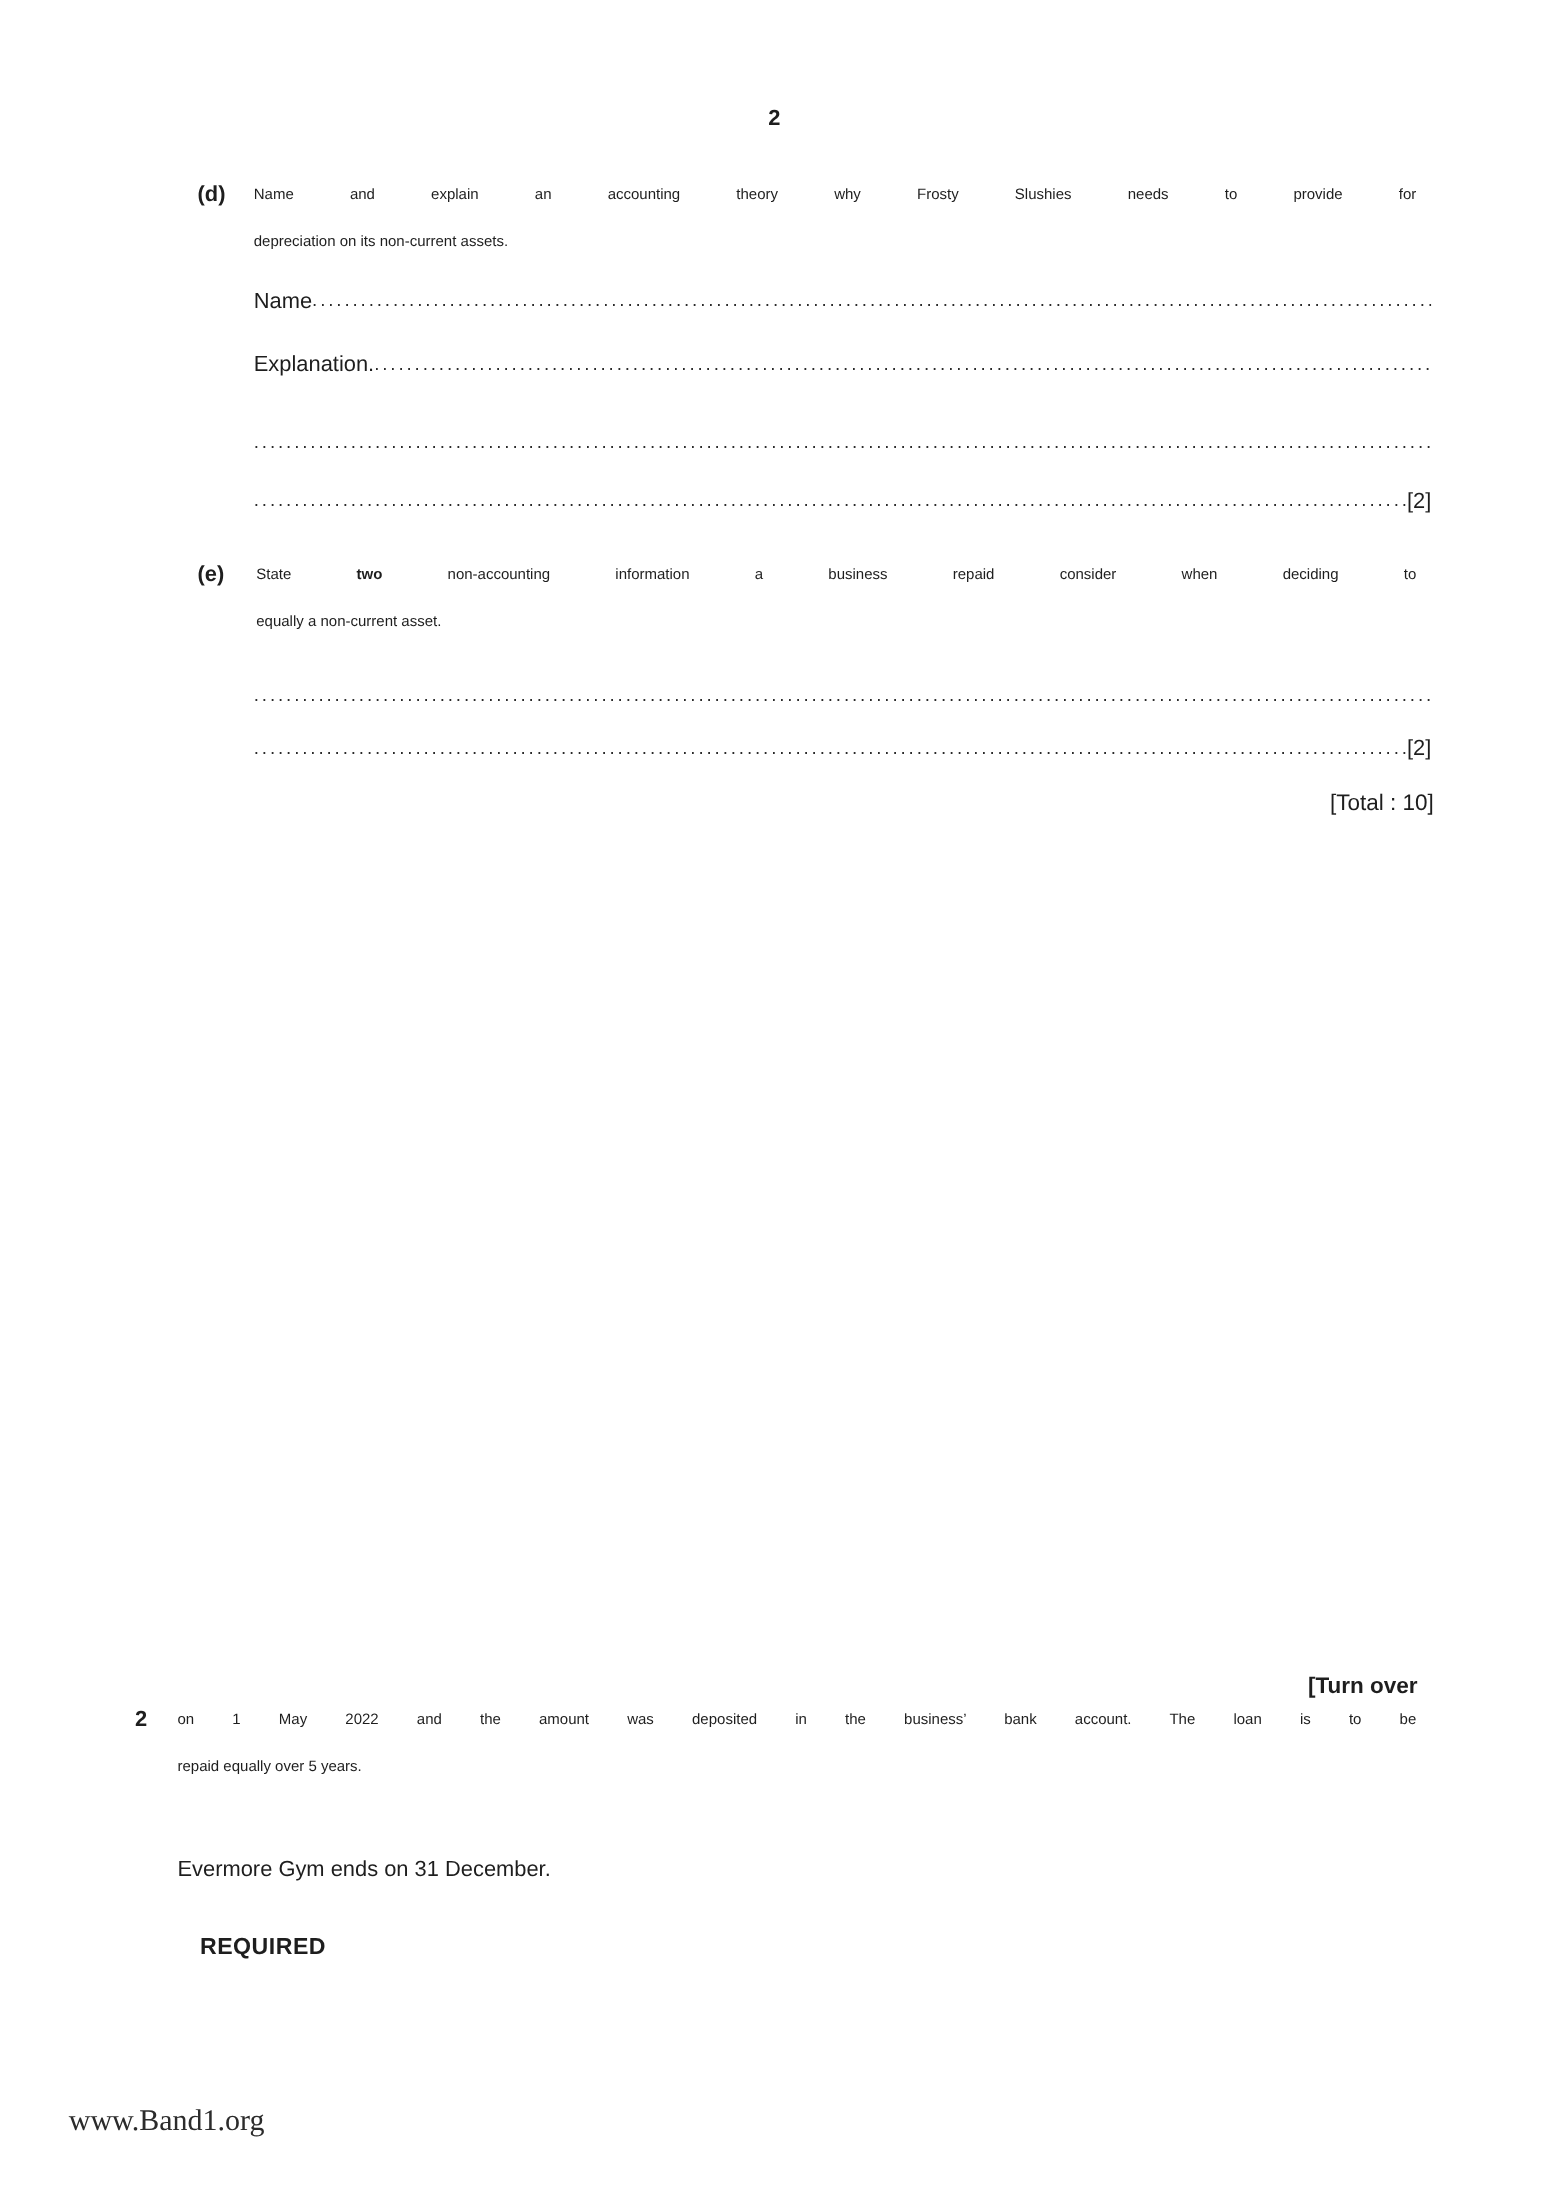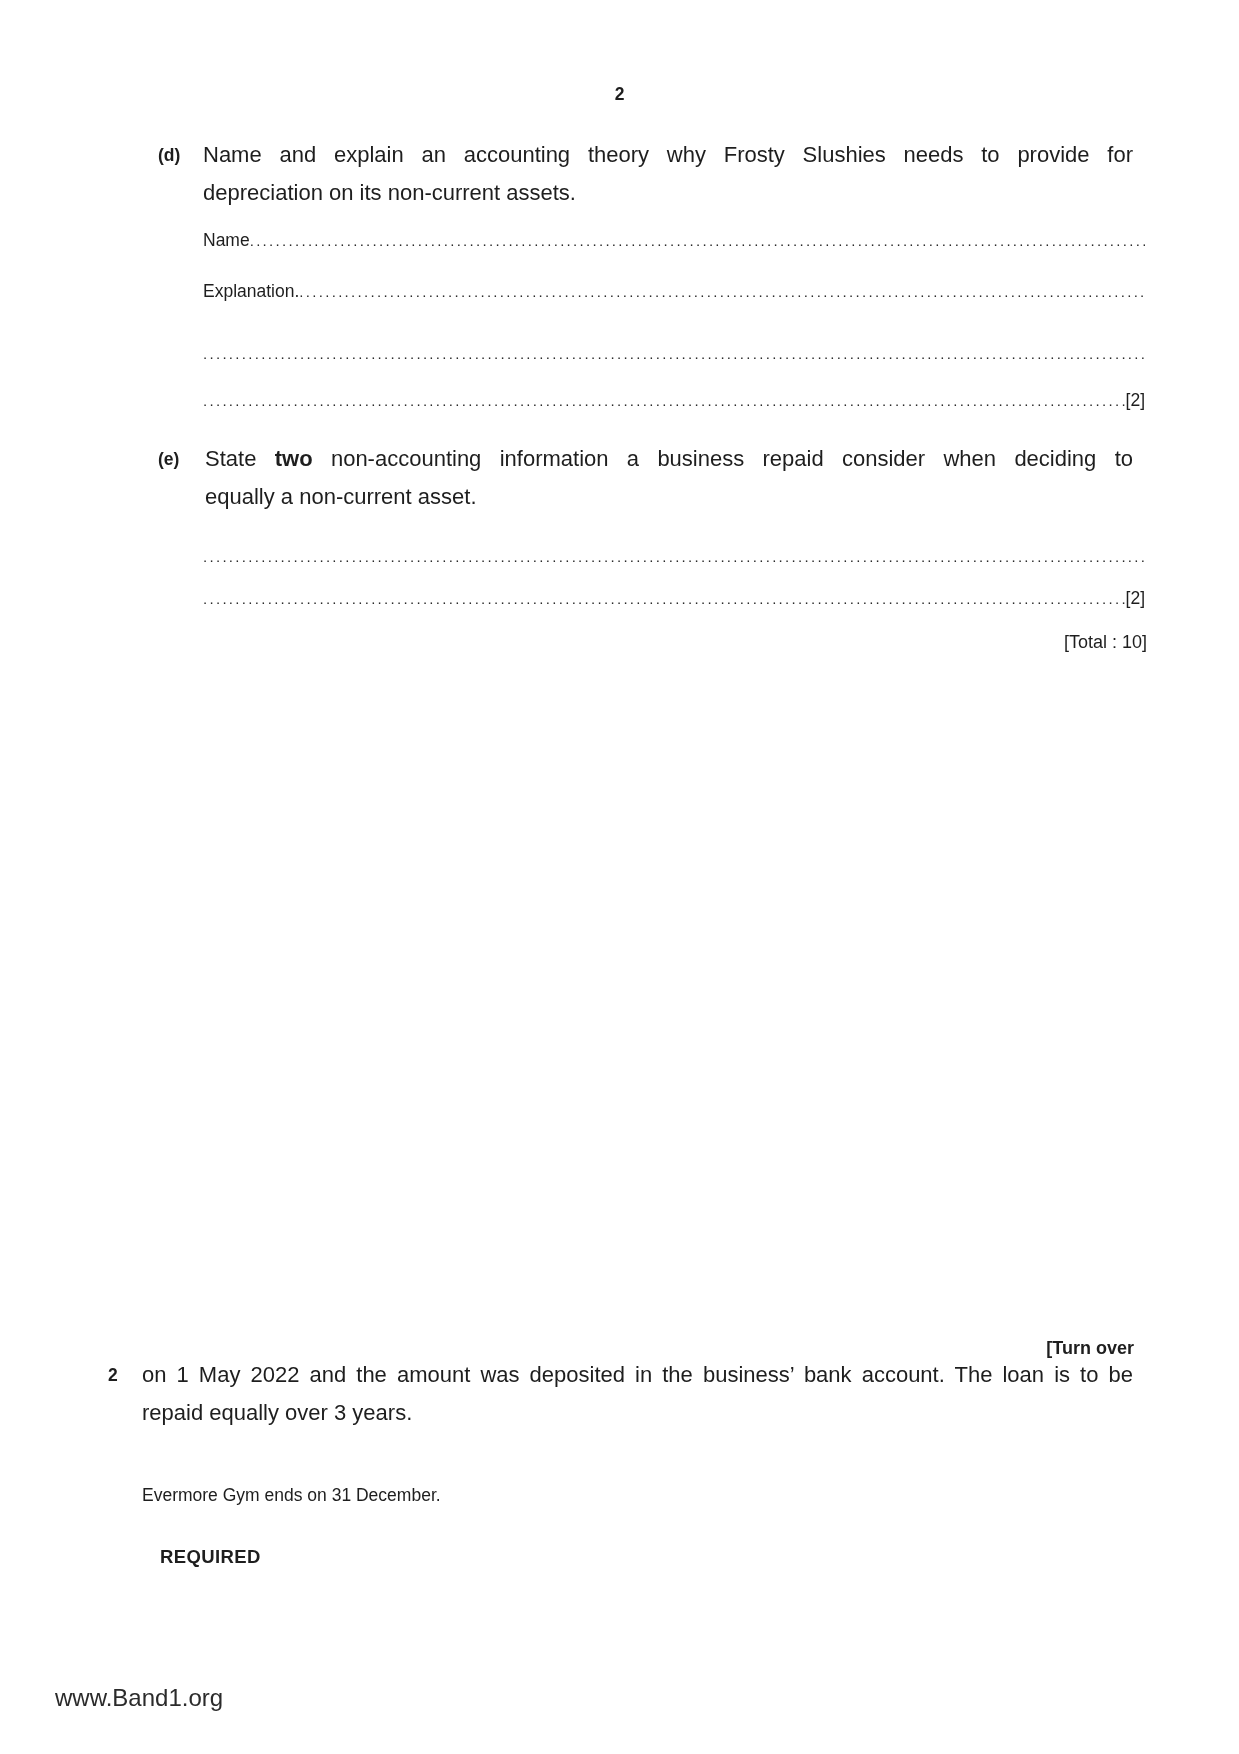--- a/index.html
+++ b/index.html
@@ -11,21 +11,21 @@
     font-family:"Liberation Sans", sans-serif;
     color:#1e1e1e;
     overflow:hidden;
   }
   .page-number {
     position:absolute; top:84px; left:0; width:100%;
     text-align:center; font-weight:bold; font-size:17.5px;
   }
   .q-block { position:absolute; display:flex; align-items:flex-start; }
   .q-label { font-weight:bold; font-size:17.5px; line-height:26px; flex:0 0 auto; }
-  .q-text { flex:1; font-size:22px; line-height:26px; }
+  .q-text { flex:1; font-size:12px; line-height:26px; }
   .jline { text-align:justify; text-align-last:justify; }
   .lline { text-align:left;margin-top:12px; }
   .qd { top:142px; left:158px; width:975px; }
   .qd .q-label { width:45px; }
   .qe { top:446px; left:158px; width:975px; }
   .qe .q-label { width:47px; }
   .q2 { top:1362px; left:108px; width:1025px; }
   .q2 .q-label { width:34px; }
   .para2 { position:absolute; top:1470px; left:142px; width:991px;
            font-size:17.5px; line-height:26px; }
@@ -47,21 +47,21 @@
   .turn-over {
     position:absolute; top:1338px; right:105px;
     font-weight:bold; font-size:18px;
   }
   .required {
     position:absolute; top:1546px; left:160px;
     font-weight:bold; font-size:18.5px; letter-spacing:0.4px;
   }
   .footer-url {
     position:absolute; top:1684px; left:55px;
-    font-family:Liberation Sans, sans-serif;
+    font-family:Liberation Serif, serif;
     font-size:24px; color:#2b2b2b;
   }
   b { font-weight:bold; }
 </style>
 </head>
 <body>
 
 <div class="page">
 
   <div class="page-number">2</div>
@@ -115,21 +115,21 @@
   </div>
 
   <div class="total-marks">[Total : 10]</div>
 
   <div class="turn-over">[Turn over</div>
 
   <section class="q-block q2">
     <span class="q-label">2</span>
     <div class="q-text">
       <div class="jline">on 1 May 2022 and the amount was deposited in the business’ bank account. The loan is to be</div>
-      <div class="lline">repaid equally over 3 years.</div>
+      <div class="lline">repaid equally over 5 years.</div>
     </div>
   </section>
 
   <div class="para2">
     <div class="lline">Evermore Gym ends on 31 December.</div>
   </div>
 
   <div class="required">REQUIRED</div>
 
   <div class="footer-url">www.Band1.org</div>

